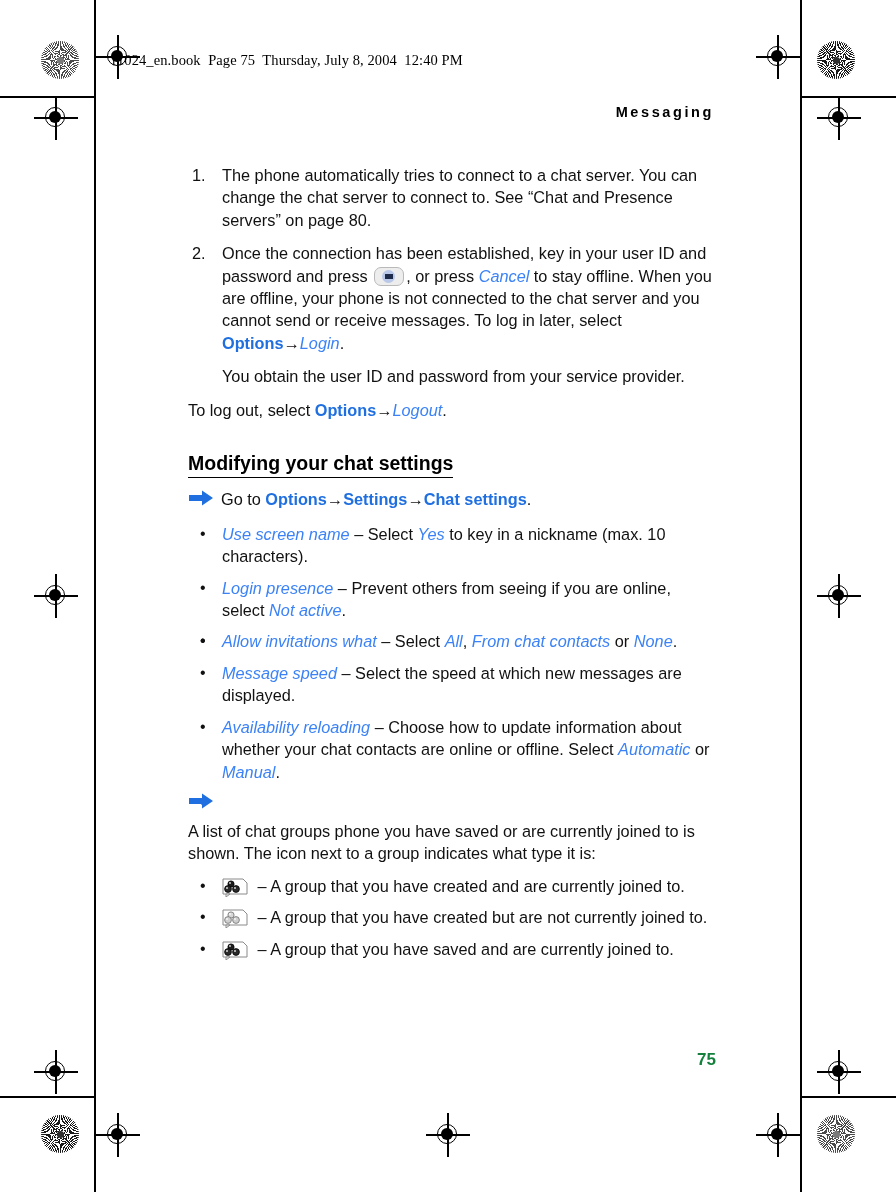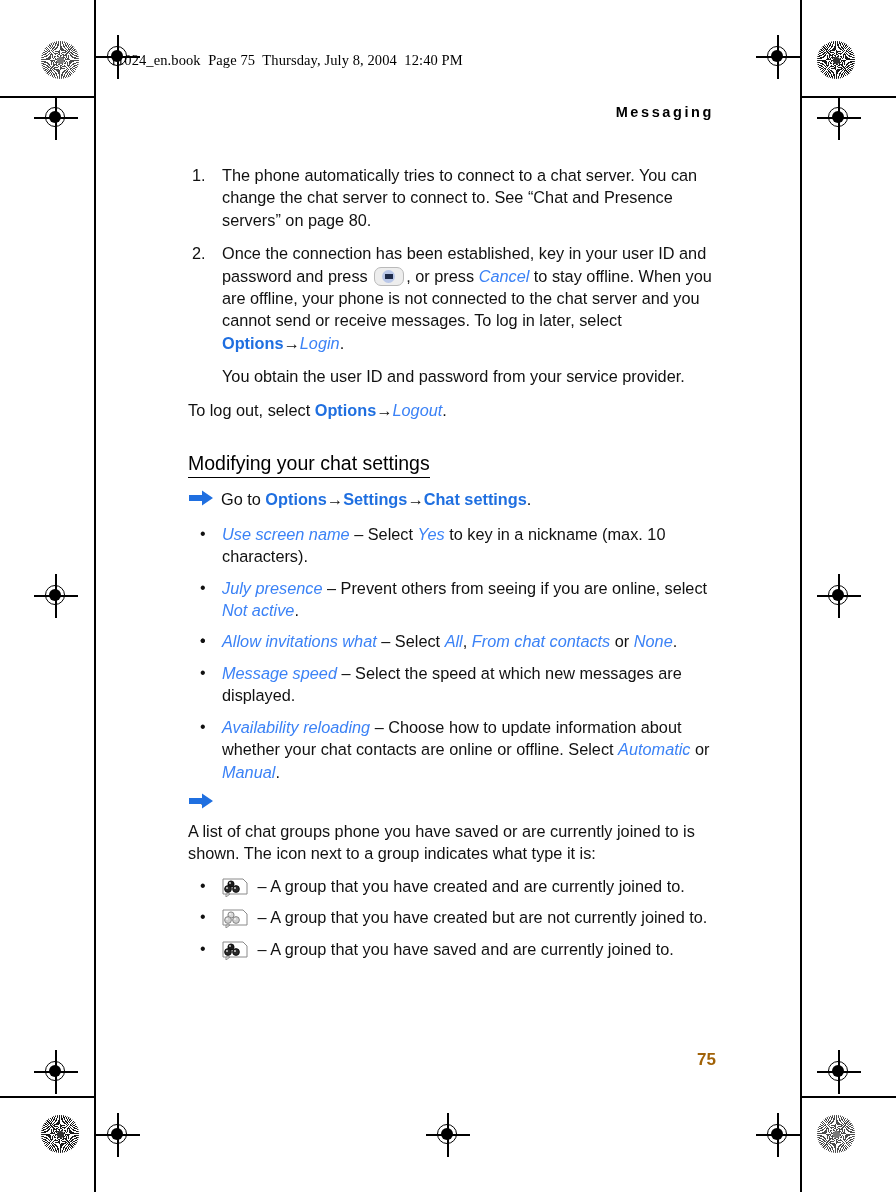--- a/index.html
+++ b/index.html
@@ -157,21 +157,21 @@
     position: absolute;
     left: 12px;
     top: 0px;
     font-size: 16px;
     line-height: 1.375;
   }
 
   
   h2.sect {
     font-size: 19.5px;
-    font-weight: normal;
+    font-weight: bold;
     margin: 30px 0 6px 0;
     padding-bottom: 2px;
     display: inline-block;
     border-bottom: 1.6px solid #000;
     line-height: 1.25;
   }
   .sect-wrap { display: block; }
 
   .goto-line {
     margin: 4px 0 12px 0;
@@ -231,21 +231,21 @@
     margin-right: 4px;
   }
   .grp-icon svg { display: block; }
 
   .pagenum {
     position: absolute;
     right: 180px;
     top: 1050px;
     font-size: 17px;
     font-weight: bold;
-    color: #a16207;
+    color: #15803d;
   }
 </style>
 </head>
 <body>
 
 <div class="crop-line" style="left:94px; top:0px; width:1.5px; height:1192px;"></div>
 <div class="crop-line" style="left:800px; top:0px; width:1.5px; height:1192px;"></div>
 <div class="crop-line" style="left:0px; top:96px; width:94px; height:1.5px;"></div>
 <div class="crop-line" style="left:801px; top:96px; width:95px; height:1.5px;"></div>
 <div class="crop-line" style="left:0px; top:1096px; width:94px; height:1.5px;"></div>
@@ -351,21 +351,21 @@
     <p class="txt goto-line">
       <span class="arrow-icon">
         <svg width="26" height="16" viewBox="0 0 26 16">
           <path d="M1 5 L14 5 L14 0.5 L25 8 L14 15.5 L14 11 L1 11 Z" fill="#1f6fe0"></path>
         </svg>
       </span>
       <span id="goto1-host"><span>Go to </span><span class="b-bold">Options</span><span class="arrowch">→</span><span class="b-bold">Settings</span><span class="arrowch">→</span><span class="b-bold">Chat settings</span><span>.</span></span>
     </p>
     <ul class="bullets" id="bullets1-host">
         <li class="txt"><span class="bul">•</span><span><span class="b-ital">Use screen name</span><span> – Select </span><span class="b-ital">Yes</span><span> to key in a nickname (max. 10 characters).</span></span></li>
-        <li class="txt"><span class="bul">•</span><span><span class="b-ital">July presence</span><span> – Prevent others from seeing if you are online, select </span><span class="b-ital">Not active</span><span>.</span></span></li>
+        <li class="txt"><span class="bul">•</span><span><span class="b-ital">Login presence</span><span> – Prevent others from seeing if you are online, select </span><span class="b-ital">Not active</span><span>.</span></span></li>
         <li class="txt"><span class="bul">•</span></li>
         <li class="txt"><span class="bul">•</span><span><span class="b-ital">Allow invitations what</span><span> – Select </span><span class="b-ital">All</span><span>, </span><span class="b-ital">From chat contacts</span><span> or </span><span class="b-ital">None</span><span>.</span></span></li>
         <li class="txt"><span class="bul">•</span><span><span class="b-ital">Message speed</span><span> – Select the speed at which new messages are displayed.</span></span></li>
         <li class="txt"><span class="bul">•</span><span><span class="b-ital">Availability reloading</span><span> – Choose how to update information about whether your chat contacts are online or offline. Select </span><span class="b-ital">Automatic</span><span> or </span><span class="b-ital">Manual</span><span>.</span></span></li>
         <li class="txt"><span class="bul">•</span></li>
       </ul>
   </div>
 
   <div class="sect-wrap">
     <p class="txt goto-line">

